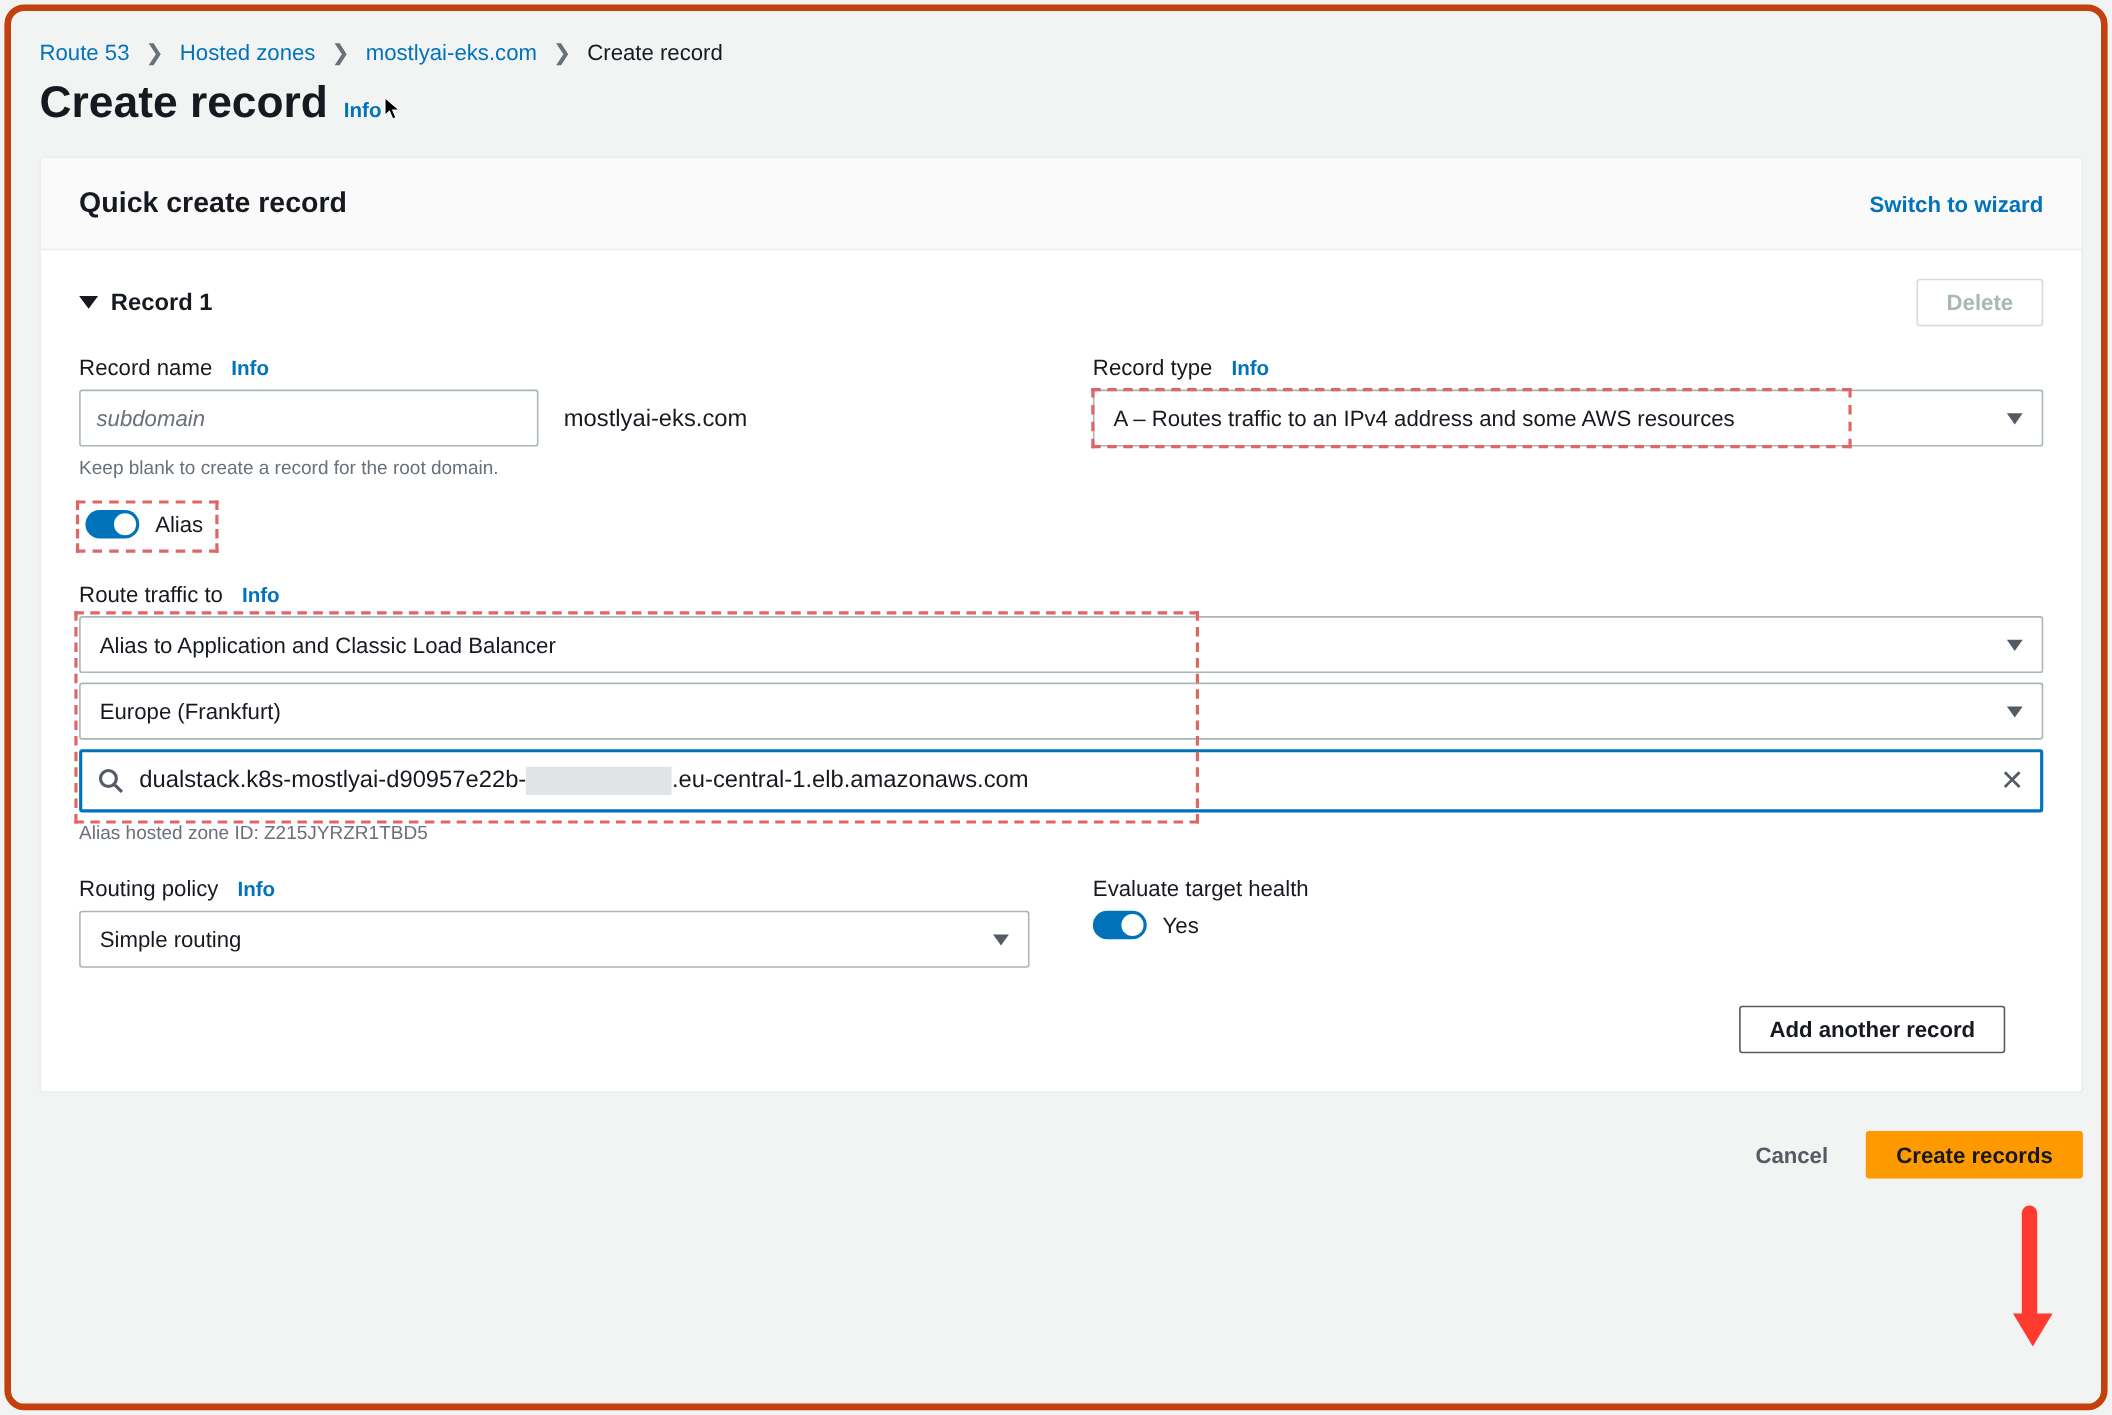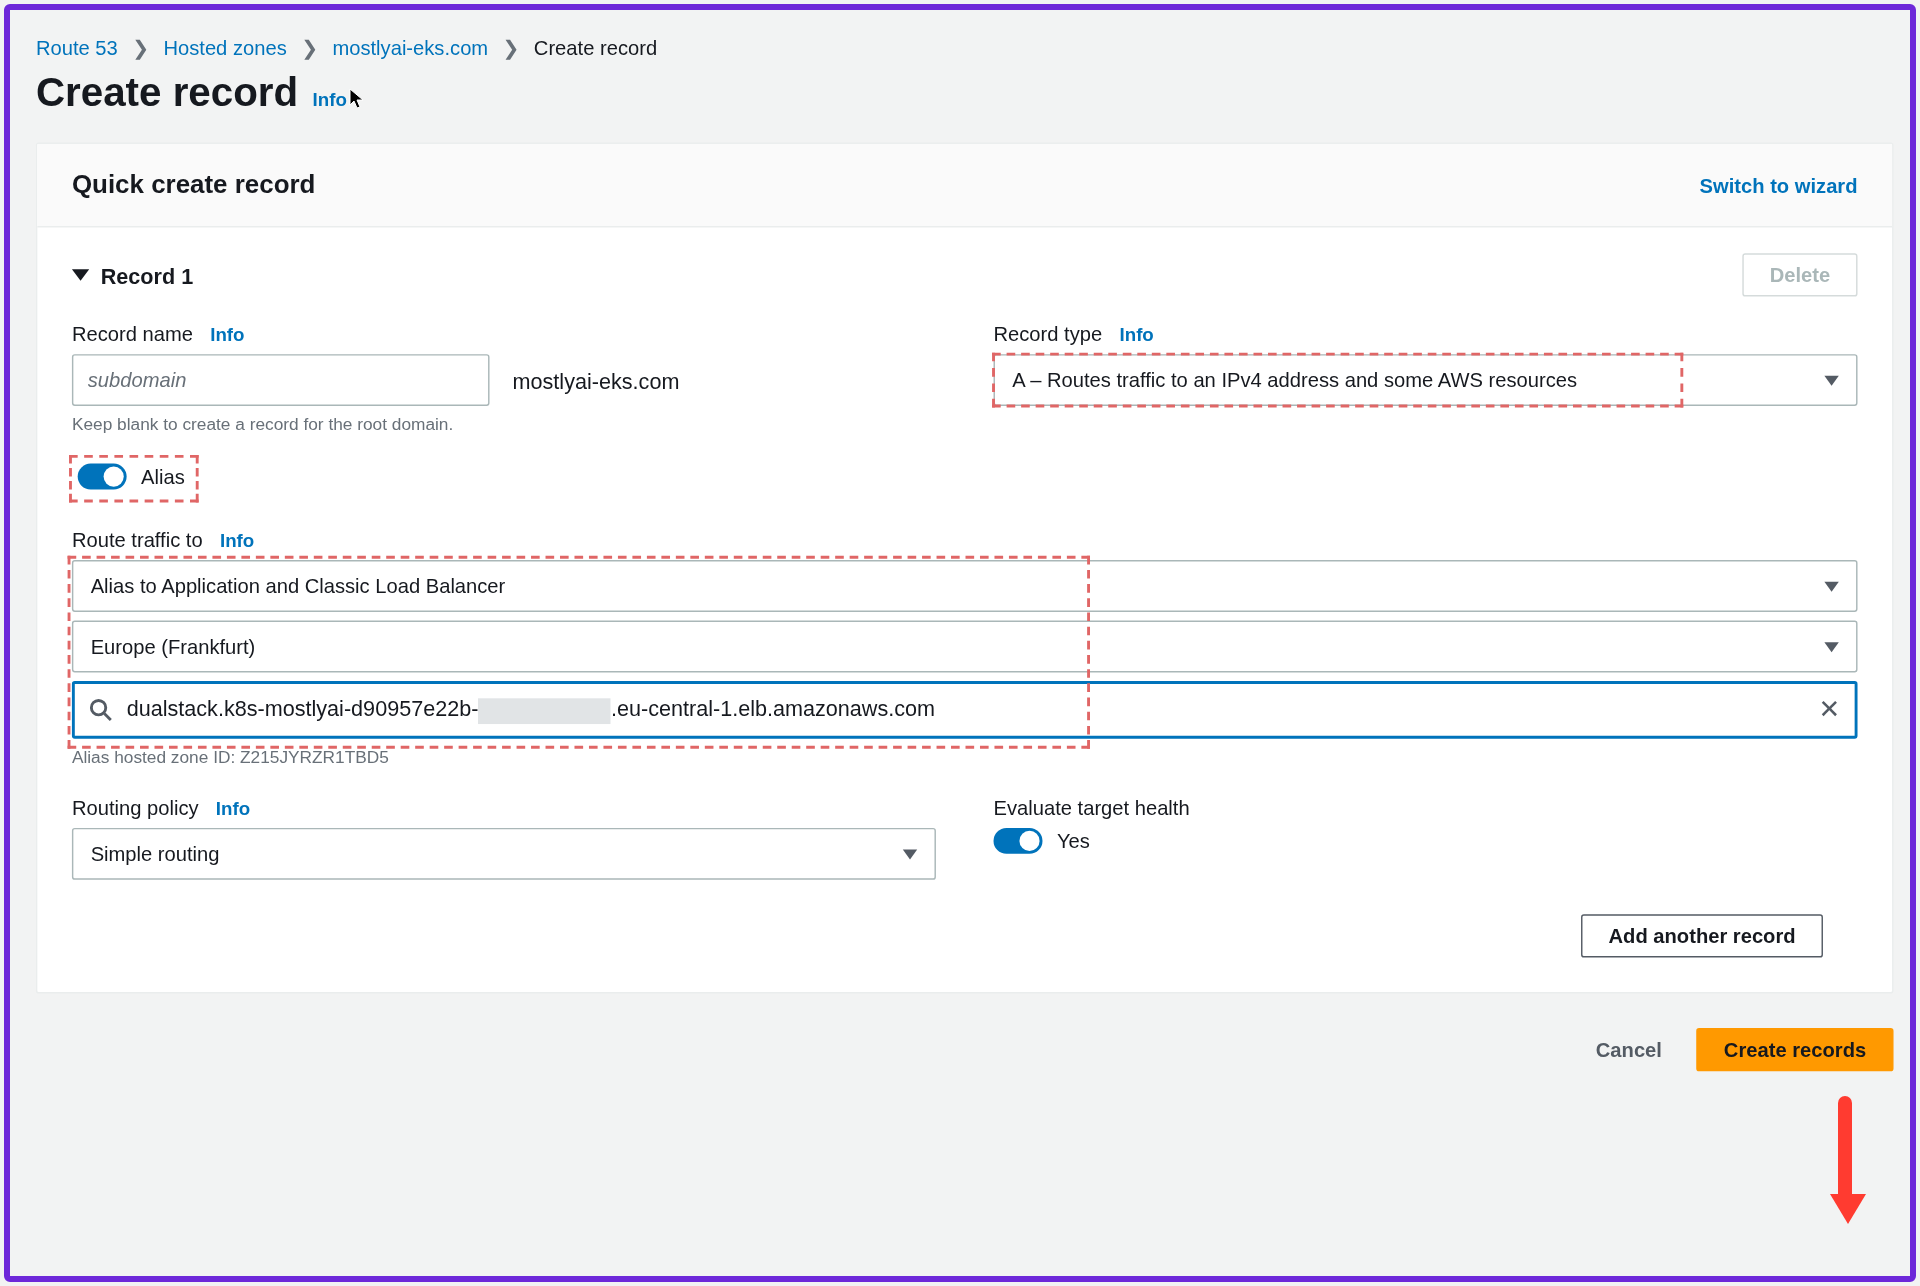--- a/index.html
+++ b/index.html
@@ -9,22 +9,22 @@
     color: #16191f;
     font-size: 14px;
     width: 1920px;
     height: 1286px;
     position: relative;
     overflow: hidden;
   }
   .frame {
     position: absolute;
     top: 4px; left: 4px; right: 4px; bottom: 4px;
-    border: 6px solid #6d28d9;
-    border-radius: 6px;
+    border: 6px solid #c2410c;
+    border-radius: 18px;
     background: #f2f3f3;
     padding: 0;
   }
   .page {
     transform: scale(1.44);
     transform-origin: top left;
     width: 1326px;
     padding: 0;
   }
 

